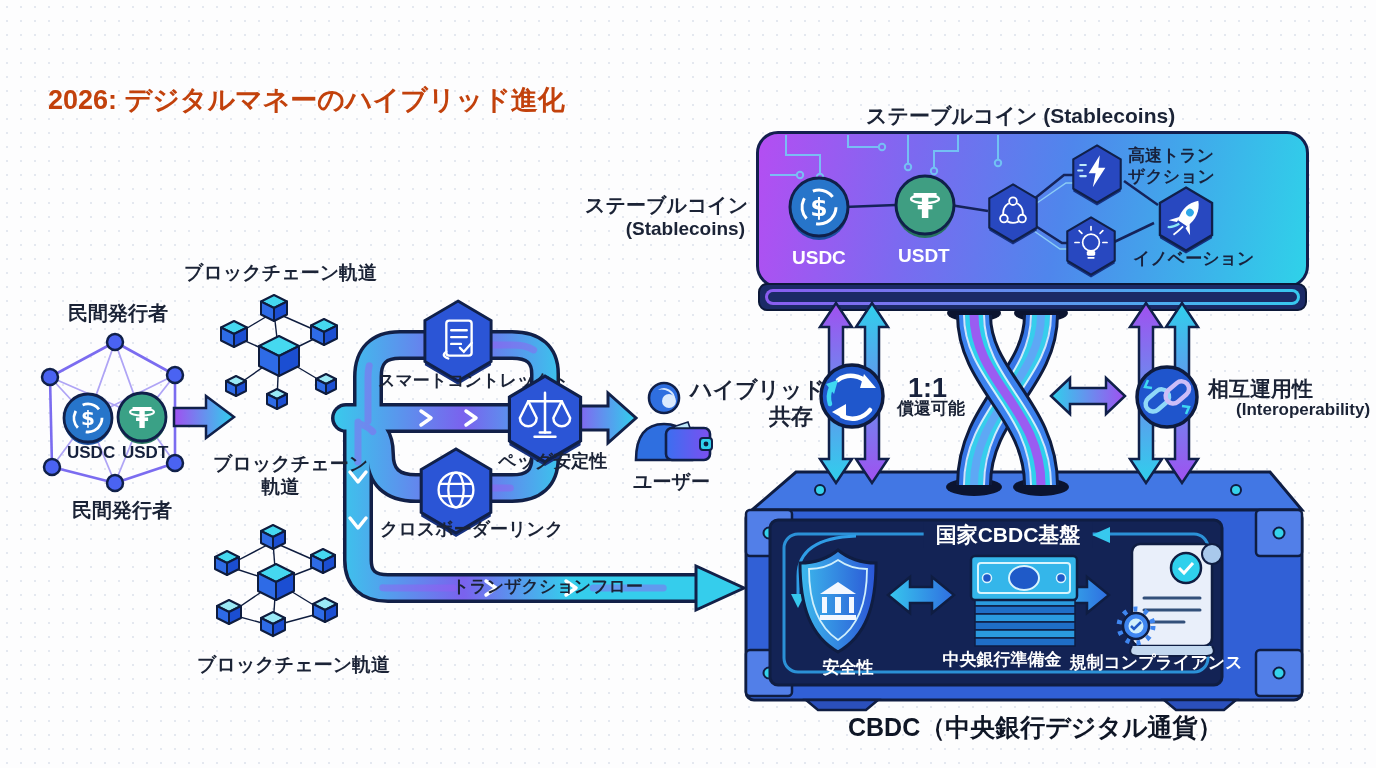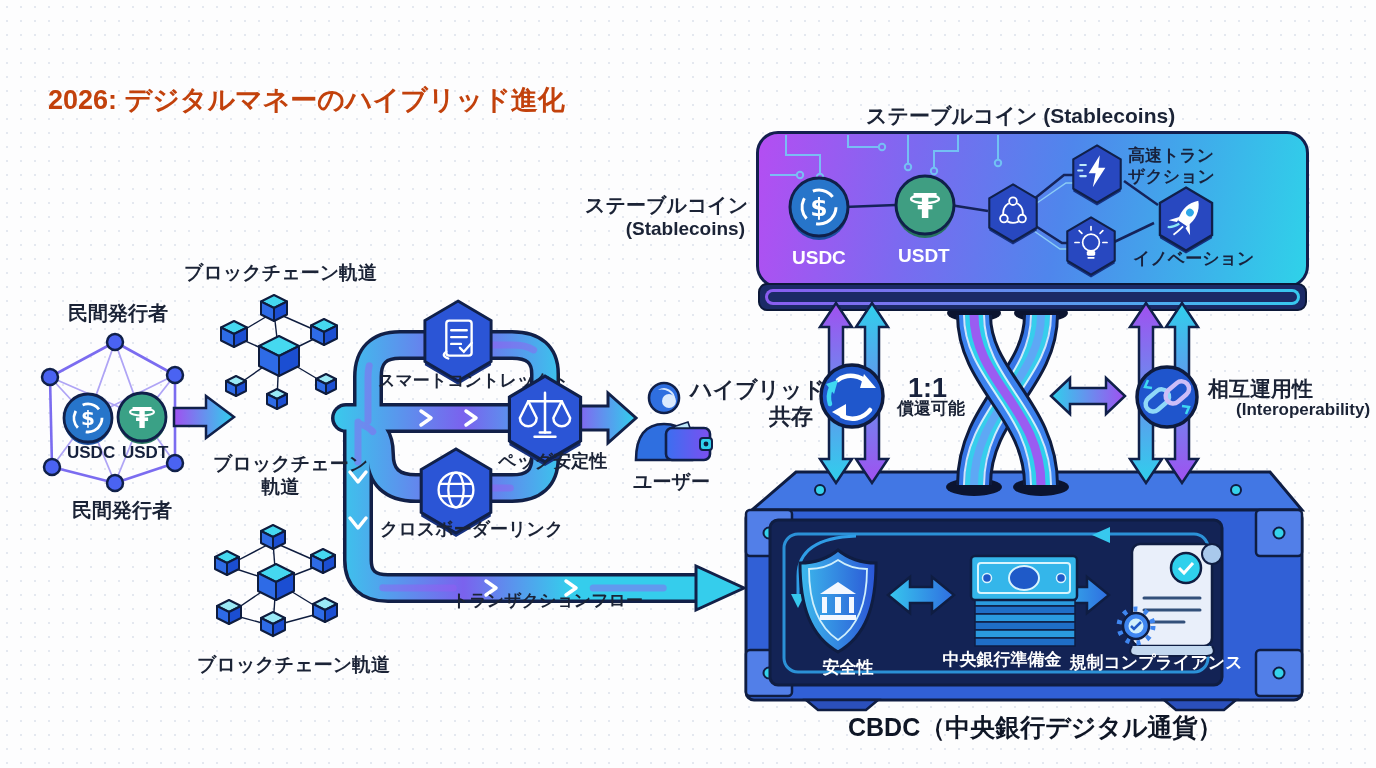--- a/index.html
+++ b/index.html
@@ -267,21 +267,21 @@
   <svg class="abs" style="left:417px;top:447px;" width="78" height="88" viewBox="0 0 76 86">
     <polygon points="38,7 72,27 72,69 38,89 4,69 4,27" fill="#16307f" transform="translate(0,-1)"></polygon>
     <polygon points="38,2 72,22 72,64 38,84 4,64 4,22" fill="#2b55d6" stroke="#10204a" stroke-width="3"></polygon>
     <g stroke="#fff" stroke-width="2.3" fill="none">
       <circle cx="38" cy="42" r="17"></circle>
       <ellipse cx="38" cy="42" rx="7.5" ry="17"></ellipse>
       <path d="M 22,36 H 54 M 22,48 H 54"></path>
     </g>
   </svg>
   <div class="lbl" style="left:380px;top:519px;font-size:18px;">クロスボーダーリンク</div>
-  <div class="lbl" style="left:452px;top:591px;font-size:17px;text-align:center;">トランザクションフロー</div>
+  <div class="lbl" style="left:452px;top:577px;font-size:17px;text-align:center;">トランザクションフロー</div>
 
   <svg class="abs" style="left:630px;top:380px;" width="82" height="84" viewBox="0 0 82 84">
     <defs>
         <linearGradient id="wgrad" x1="0" y1="0" x2="1" y2="0">
       <stop offset="0" stop-color="#3b6ff0"></stop>
           <stop offset="1" stop-color="#7c4ff0"></stop>
         </linearGradient>
       </defs>
     <circle cx="34" cy="18" r="15" fill="#2f6fe0" stroke="#10204a" stroke-width="2.6"></circle>
     <path d="M 28,10 A 11,11 0 0 1 45,20 A 14,14 0 0 0 28,10 Z" fill="#dbeafe"></path>
@@ -550,17 +550,18 @@
   <svg class="abs" style="left:1134px;top:364px;" width="66" height="66" viewBox="0 0 66 66">
     <circle cx="33" cy="33" r="30" fill="#1f55cc" stroke="#0e1b3e" stroke-width="3.5"></circle>
     <rect x="10" y="29" width="26" height="15" rx="7.5" fill="none" stroke="#8fd8f8" stroke-width="4.5" transform="rotate(-40 23 36)"></rect>
     <rect x="30" y="21" width="26" height="15" rx="7.5" fill="none" stroke="#cdbdf8" stroke-width="4.5" transform="rotate(-40 43 28)"></rect>
     <path d="M 14,16 l -3,7 l 7,1" fill="none" stroke="#3fd8f2" stroke-width="2.5"></path>
     <path d="M 52,50 l 3,-7 l -7,-1" fill="none" stroke="#3fd8f2" stroke-width="2.5"></path>
   </svg>
   <div class="lbl" style="left:1208px;top:376px;font-size:21px;">相互運用性</div>
   <div class="lbl" style="left:1208px;top:400px;font-size:17px;margin-left:28px;">(Interoperability)</div>
 
+  <div class="lbl white" style="left:1008px;top:522px;transform:translateX(-50%);font-size:21px;background:#132355;padding:0 12px;">国家CBDC基盤</div>
   <div class="lbl white" style="left:848px;top:658px;transform:translateX(-50%);font-size:17px;">安全性</div>
   <div class="lbl white" style="left:1002px;top:650px;transform:translateX(-50%);font-size:17px;">中央銀行準備金</div>
   <div class="lbl white" style="left:1156px;top:653px;transform:translateX(-50%);font-size:17px;">規制コンプライアンス</div>
   <div class="lbl" style="left:848px;top:712px;font-size:25px;font-weight:800;color:#0f1626;">CBDC（中央銀行デジタル通貨）</div>
 </div>
 
 </body></html>

